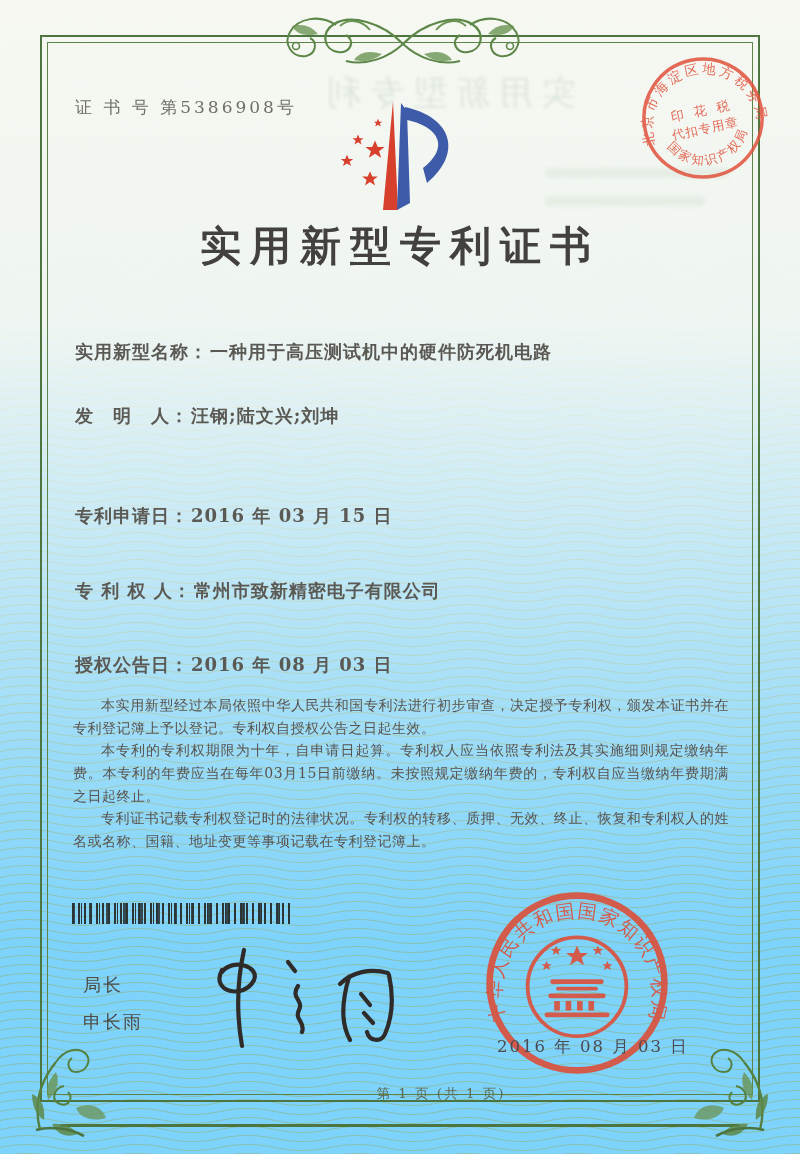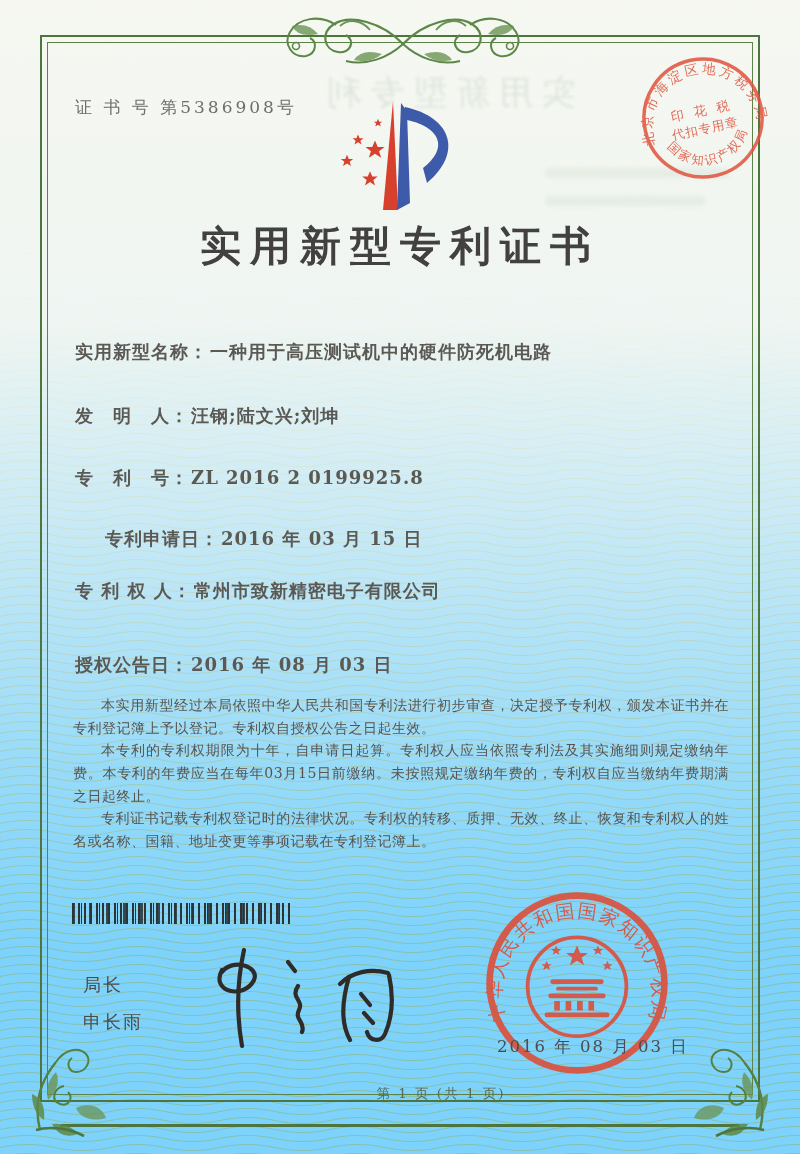--- a/index.html
+++ b/index.html
@@ -126,24 +126,21 @@
   </svg>
 
   <div class="title">实用新型专利证书</div>
 
   <div class="field" style="top:340px;">
     <span class="lab">实用新型名称：</span><span>一种用于高压测试机中的硬件防死机电路</span>
   </div>
   <div class="field" style="top:404px;">
     <span class="lab">发　明　人：</span><span>汪钢;陆文兴;刘坤</span>
   </div>
-  <div class="field" style="top:466px;">
-    <span class="lab">专　利　号：</span><span>ZL 2016 2 0199925.8</span>
-  </div>
-  <div class="field" style="top:527px;margin-left:30px;">
+  <div class="field" style="top:504px;">
     <span class="lab">专利申请日：</span><span>2016 年 03 月 15 日</span>
   </div>
   <div class="field" style="top:579px;">
     <span class="lab">专 利 权 人：</span><span>常州市致新精密电子有限公司</span>
   </div>
   <div class="field" style="top:653px;">
     <span class="lab">授权公告日：</span><span>2016 年 08 月 03 日</span>
   </div>
 
   <div class="paras">

